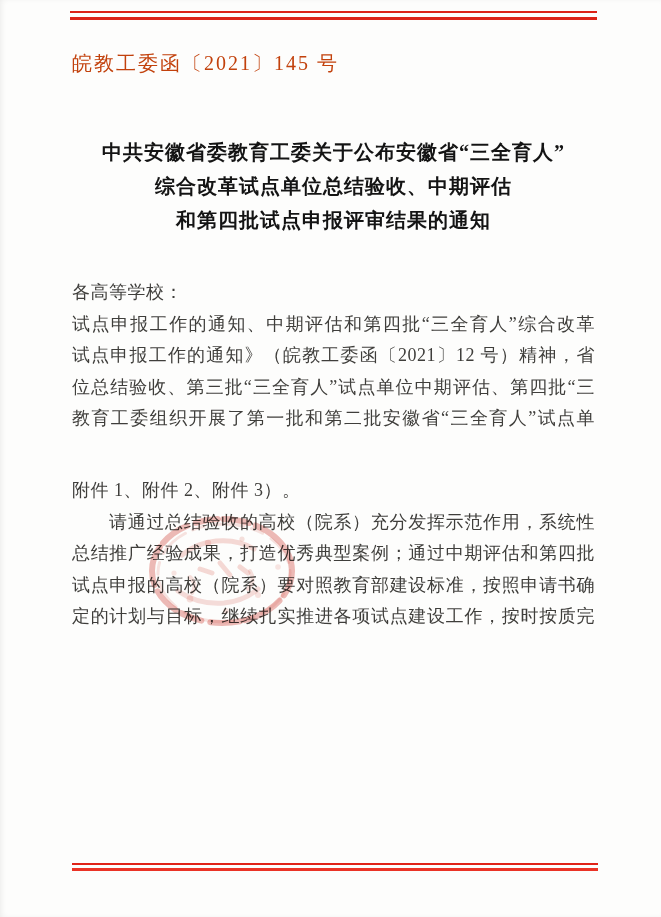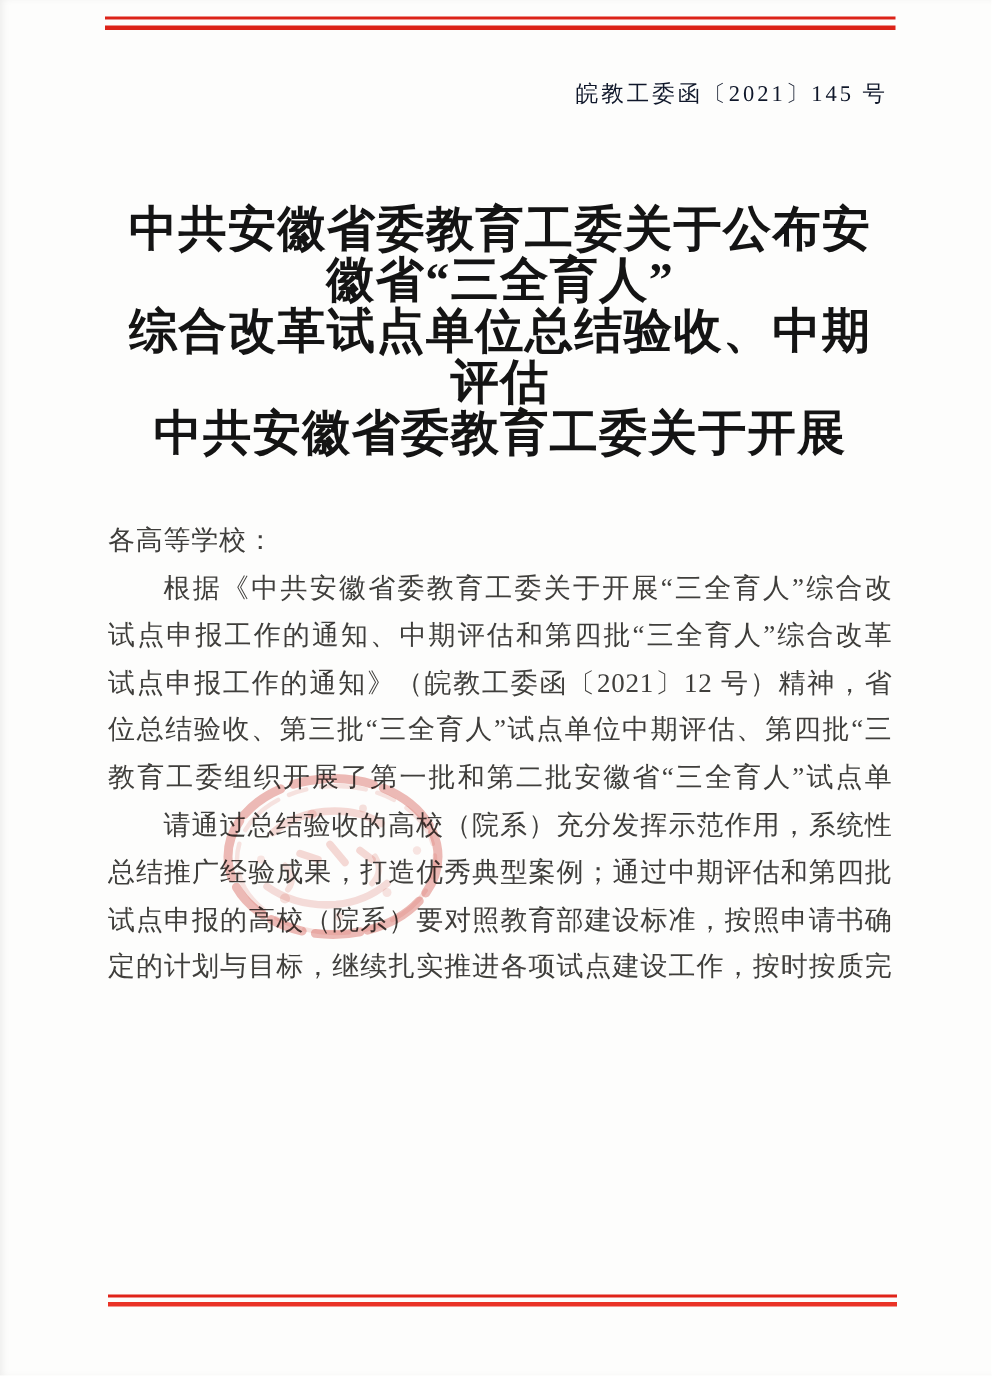--- a/index.html
+++ b/index.html
@@ -32,32 +32,32 @@
   .head-rule{
     margin-top:11px;
     margin-left:-2px;margin-right:-2px;
     height:4px;
     border-top:2px solid #dc2318;
     border-bottom:3px solid #dc2318;
   }
   .doc-number{
     margin-top:30px;
     line-height:26px;
-    font-size:15px;
-    color:#0f172a;
-    text-align:right;
+    font-size:20px;
+    color:#c2410c;
+    text-align:left;
     padding-right:3px;
     letter-spacing:2px;
   }
   .title{
     margin-top:59px;
     text-align:center;
     font-weight:bold;
     color:#141414;
-    font-size:32px;
+    font-size:20px;
     line-height:34px;
     letter-spacing:1px;
   }
   .body-block{
     margin-top:35px;
     font-size:18px;
     color:#3f3e3b;
     letter-spacing:0.5px;
   }
   .line{
@@ -97,30 +97,30 @@
 <div class="page">
 
 
   <div class="head-rule"></div>
 
   <div class="doc-number">皖教工委函〔2021〕145 号</div>
 
   <div class="title">
     <div>中共安徽省委教育工委关于公布安徽省“三全育人”</div>
     <div>综合改革试点单位总结验收、中期评估</div>
-    <div>中共安徽省委教育工委关于开展</div>
+    <div>和第四批试点申报评审结果的通知</div>
   </div>
 
   <div class="body-block">
     <div class="line short">各高等学校：</div>
-    <div class="line indent">根据《中共安徽省委教育工委关于开展“三全育人”综合改</div>
     <div class="line">试点申报工作的通知、中期评估和第四批“三全育人”综合改革</div>
     <div class="line">试点申报工作的通知》（皖教工委函〔2021〕12 号）精神，省委</div>
     <div class="line">位总结验收、第三批“三全育人”试点单位中期评估、第四批“三</div>
     <div class="line">教育工委组织开展了第一批和第二批安徽省“三全育人”试点单</div>
+    <div class="line short">附件 1、附件 2、附件 3）。</div>
     <div class="line indent">请通过总结验收的高校（院系）充分发挥示范作用，系统性</div>
     <div class="line">总结推广经验成果，打造优秀典型案例；通过中期评估和第四批</div>
     <div class="line">试点申报的高校（院系）要对照教育部建设标准，按照申请书确</div>
     <div class="line">定的计划与目标，继续扎实推进各项试点建设工作，按时按质完</div>
   </div>
 
   <svg class="seal" width="168" height="140" viewBox="0 0 168 140">
 
     <g fill="none" stroke="#d4564a" stroke-linecap="round">
       <ellipse cx="84" cy="68" rx="70" ry="52" stroke-width="6" opacity="0.40" stroke-dasharray="26 7 40 5 30 9 22 6"></ellipse>

